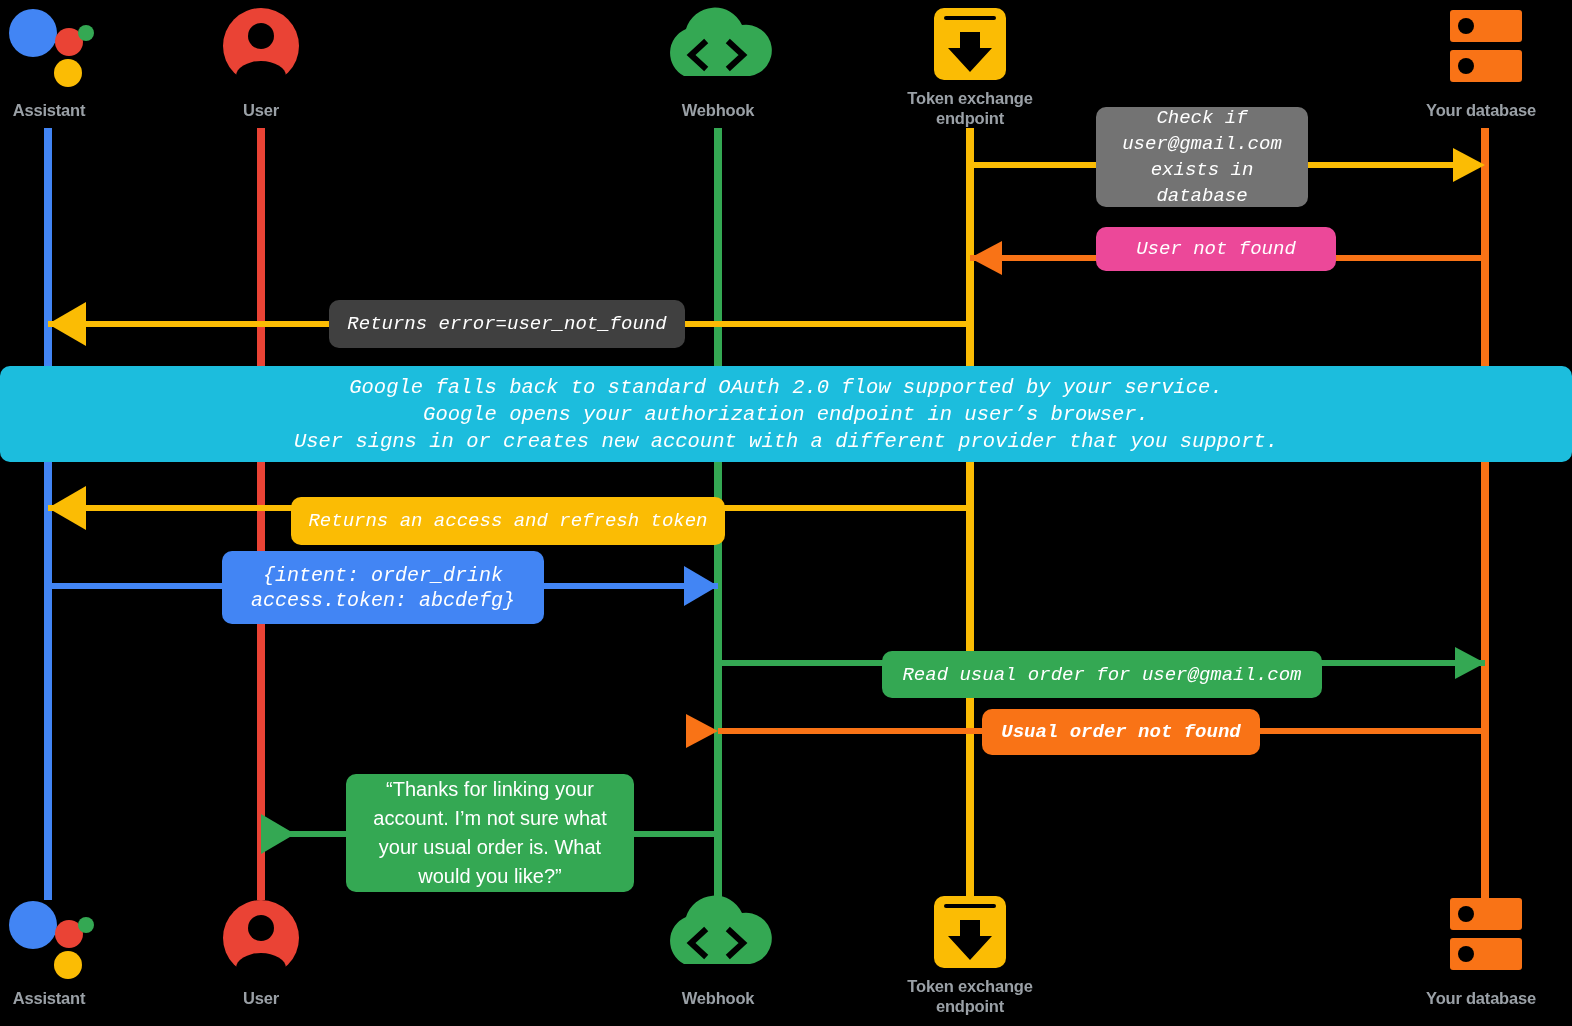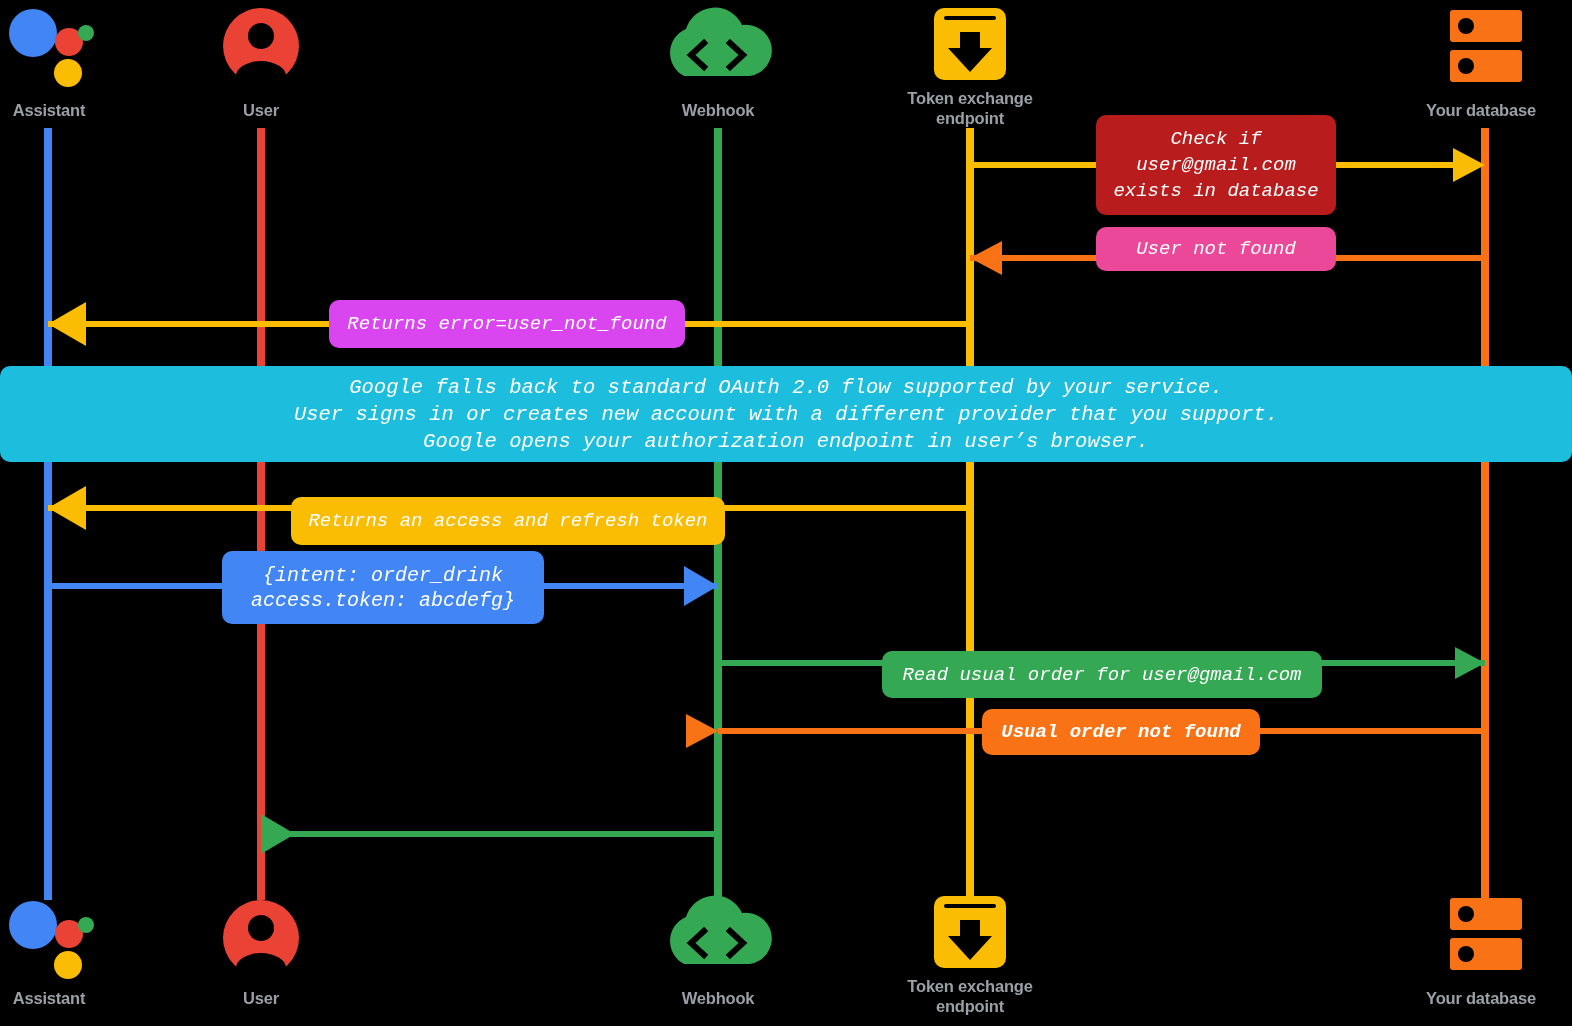--- a/index.html
+++ b/index.html
@@ -169,37 +169,38 @@
 endpoint</div>
   <div class="actor-label" style="left:1390px;top:100px;width:182px;">Your database</div>
 
   <div class="actor-label" style="left:0px;top:988px;width:98px;">Assistant</div>
   <div class="actor-label" style="left:201px;top:988px;width:120px;">User</div>
   <div class="actor-label" style="left:648px;top:988px;width:140px;">Webhook</div>
   <div class="actor-label" style="left:865px;top:976px;width:210px;white-space:pre-line;">Token exchange
 endpoint</div>
   <div class="actor-label" style="left:1390px;top:988px;width:182px;">Your database</div>
 
-  <div class="msg" style="left:1096px;top:115px;width:240px;height:100px;background:#b91c1c;">Check if
+  <div class="msg" style="left:1096px;top:107px;width:212px;height:100px;background:#737373;">Check if
 user@gmail.com
 exists in database</div>
 
   <div class="msg" style="left:1096px;top:227px;width:240px;height:44px;background:#ec4899;">User not found</div>
 
-  <div class="msg" style="left:329px;top:300px;width:356px;height:48px;background:#d946ef;">Returns error=user_not_found</div>
+  <div class="msg" style="left:329px;top:300px;width:356px;height:48px;background:#404040;">Returns error=user_not_found</div>
 
   <div class="msg" style="left:291px;top:485px;width:434px;height:48px;background:#FBBC04;margin-top:12px;">Returns an access and refresh token</div>
 
   <div class="msg mono-sm" style="left:222px;top:551px;width:322px;height:73px;background:#4285F4;">{intent: order_drink
 access.token: abcdefg}</div>
 
   <div class="msg" style="left:882px;top:651px;width:440px;height:47px;background:#34A853;">Read usual order for user@gmail.com</div>
 
   <div class="msg" style="left:982px;top:709px;width:278px;height:46px;background:#F97316;font-weight:bold;">Usual order not found</div>
 
+  <div class="bubble" style="left:346px;top:774px;width:288px;height:118px;background:#34A853;">“Thanks for linking your account. I’m not sure what your usual order is. What would you like?”</div>
 
   <div class="note" style="left:0px;top:366px;width:1572px;height:96px;">
     <div>Google falls back to standard OAuth 2.0 flow supported by your service.</div>
+    <div>Google opens your authorization endpoint in user’s browser.</div>
     <div>User signs in or creates new account with a different provider that you support.</div>
-    <div>Google opens your authorization endpoint in user’s browser.</div>
   </div>
 
 </div>
 
 </body></html>

